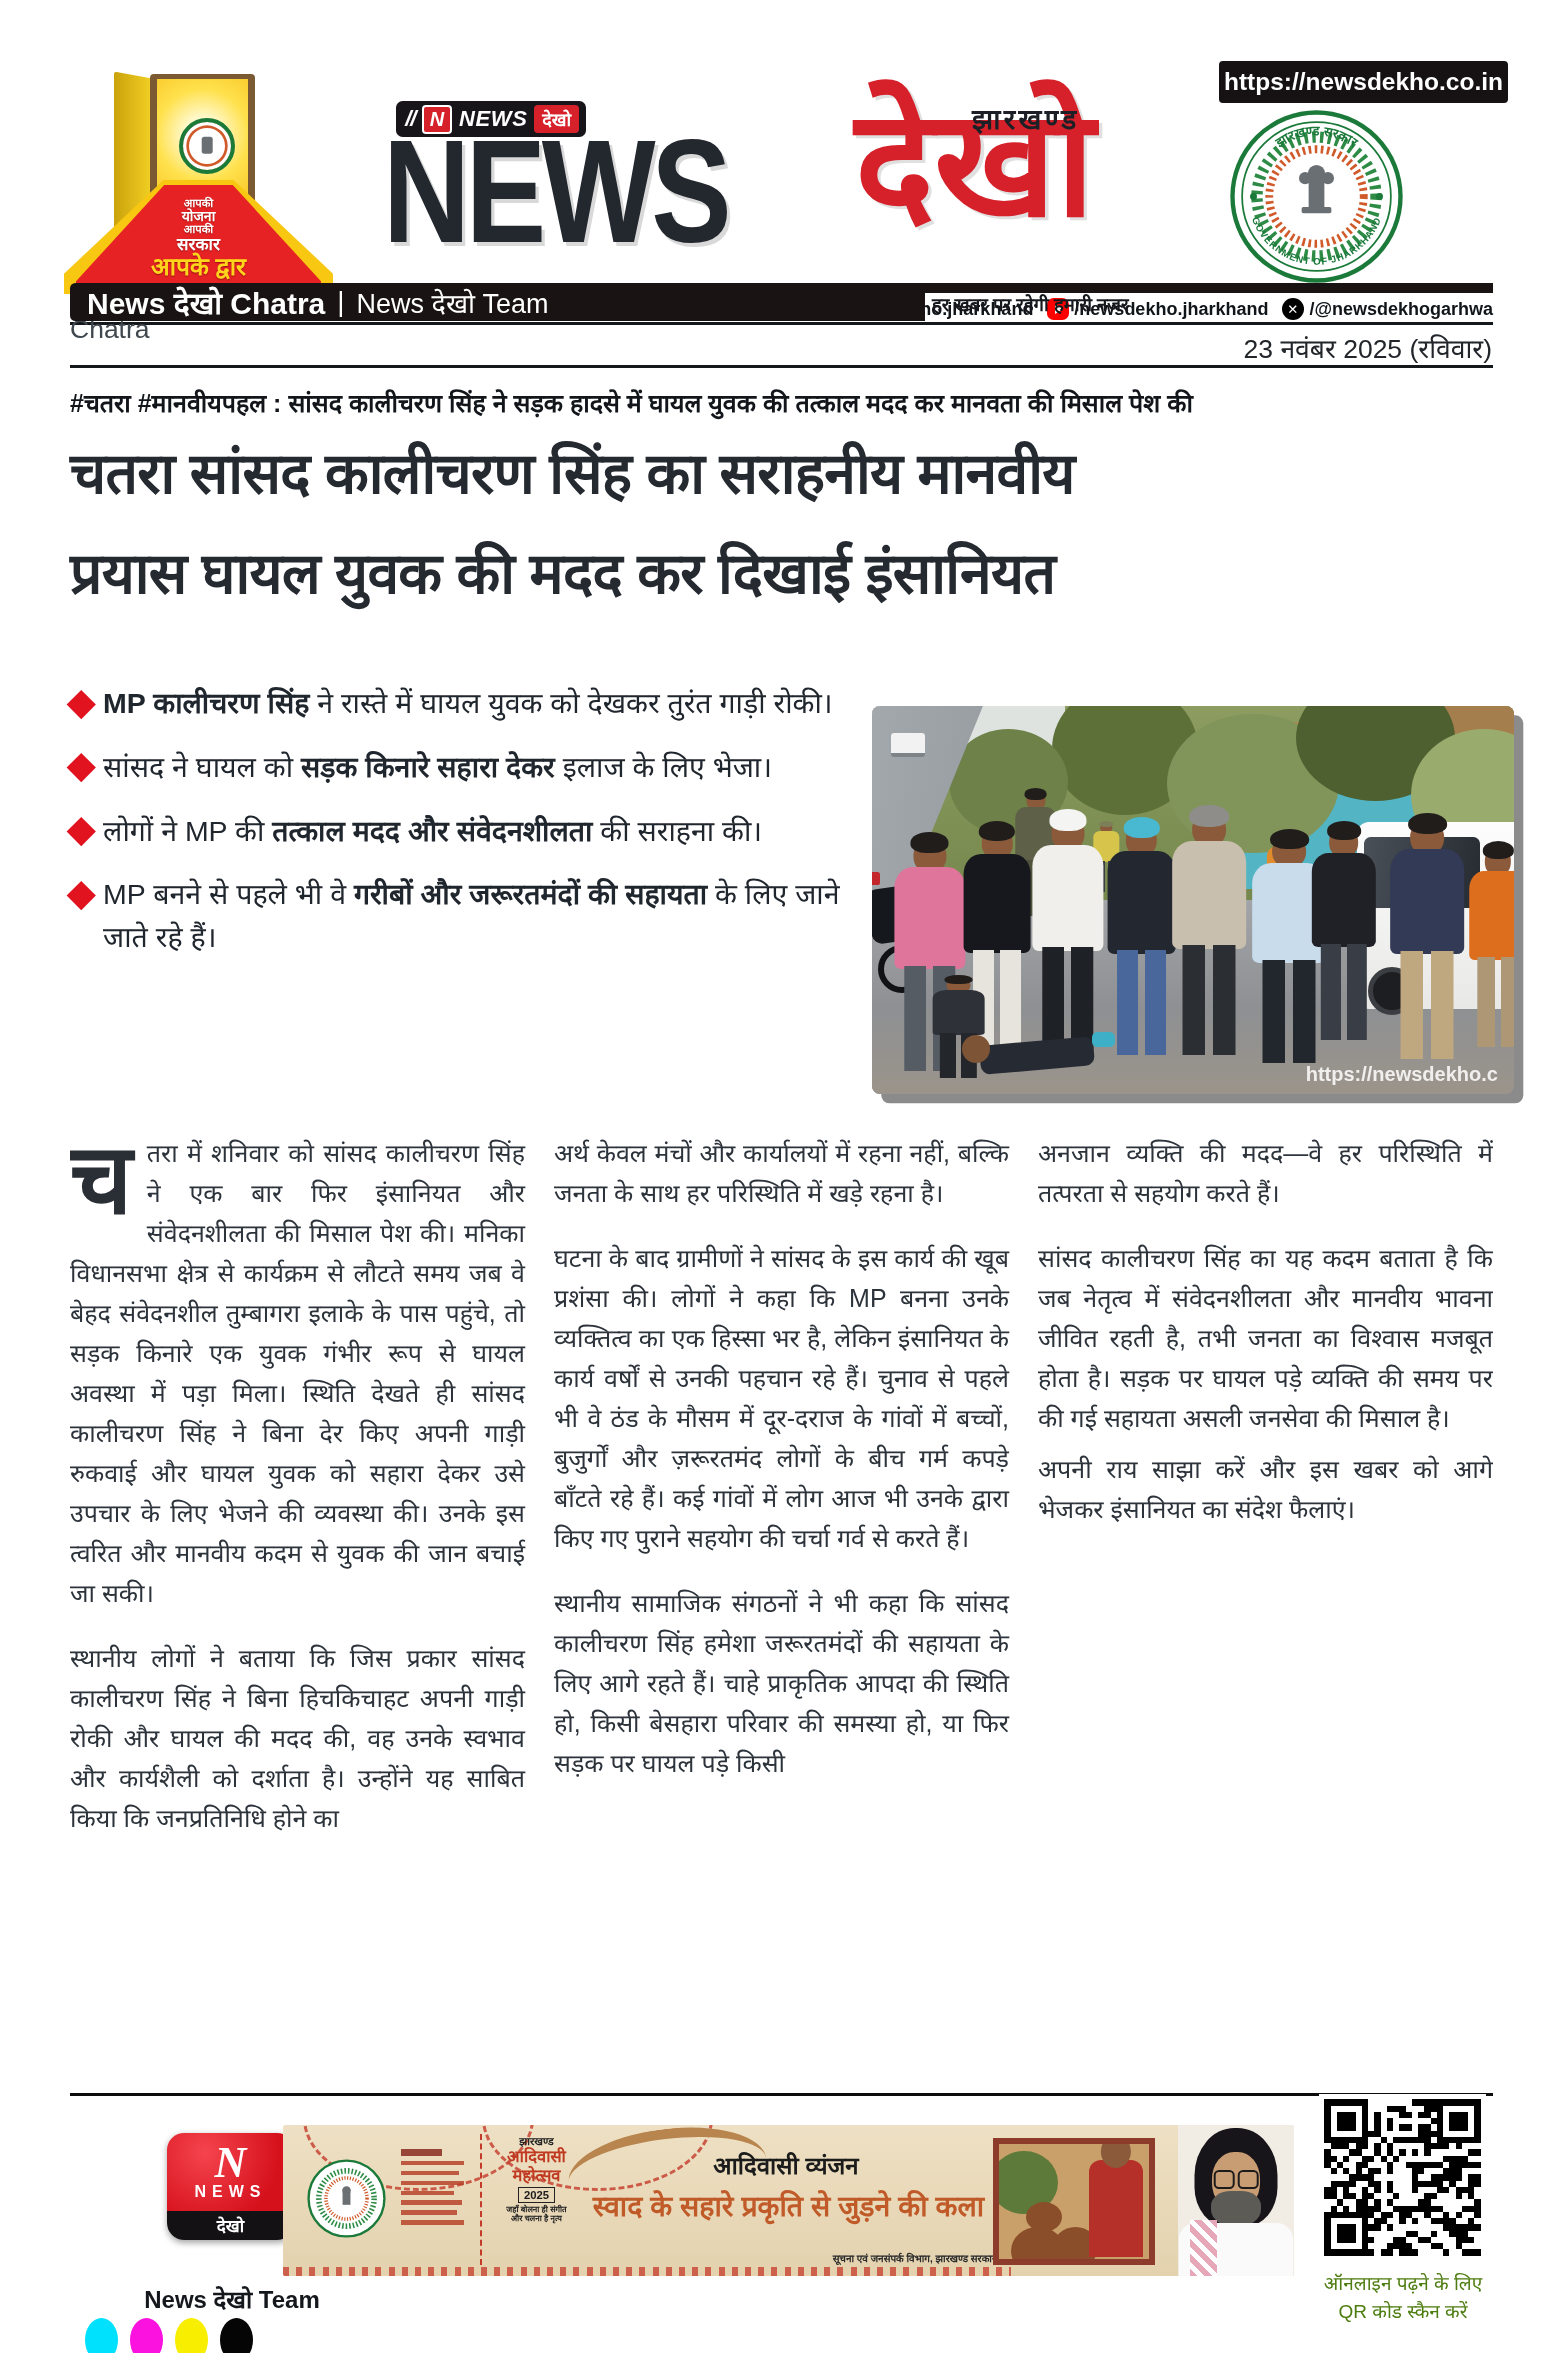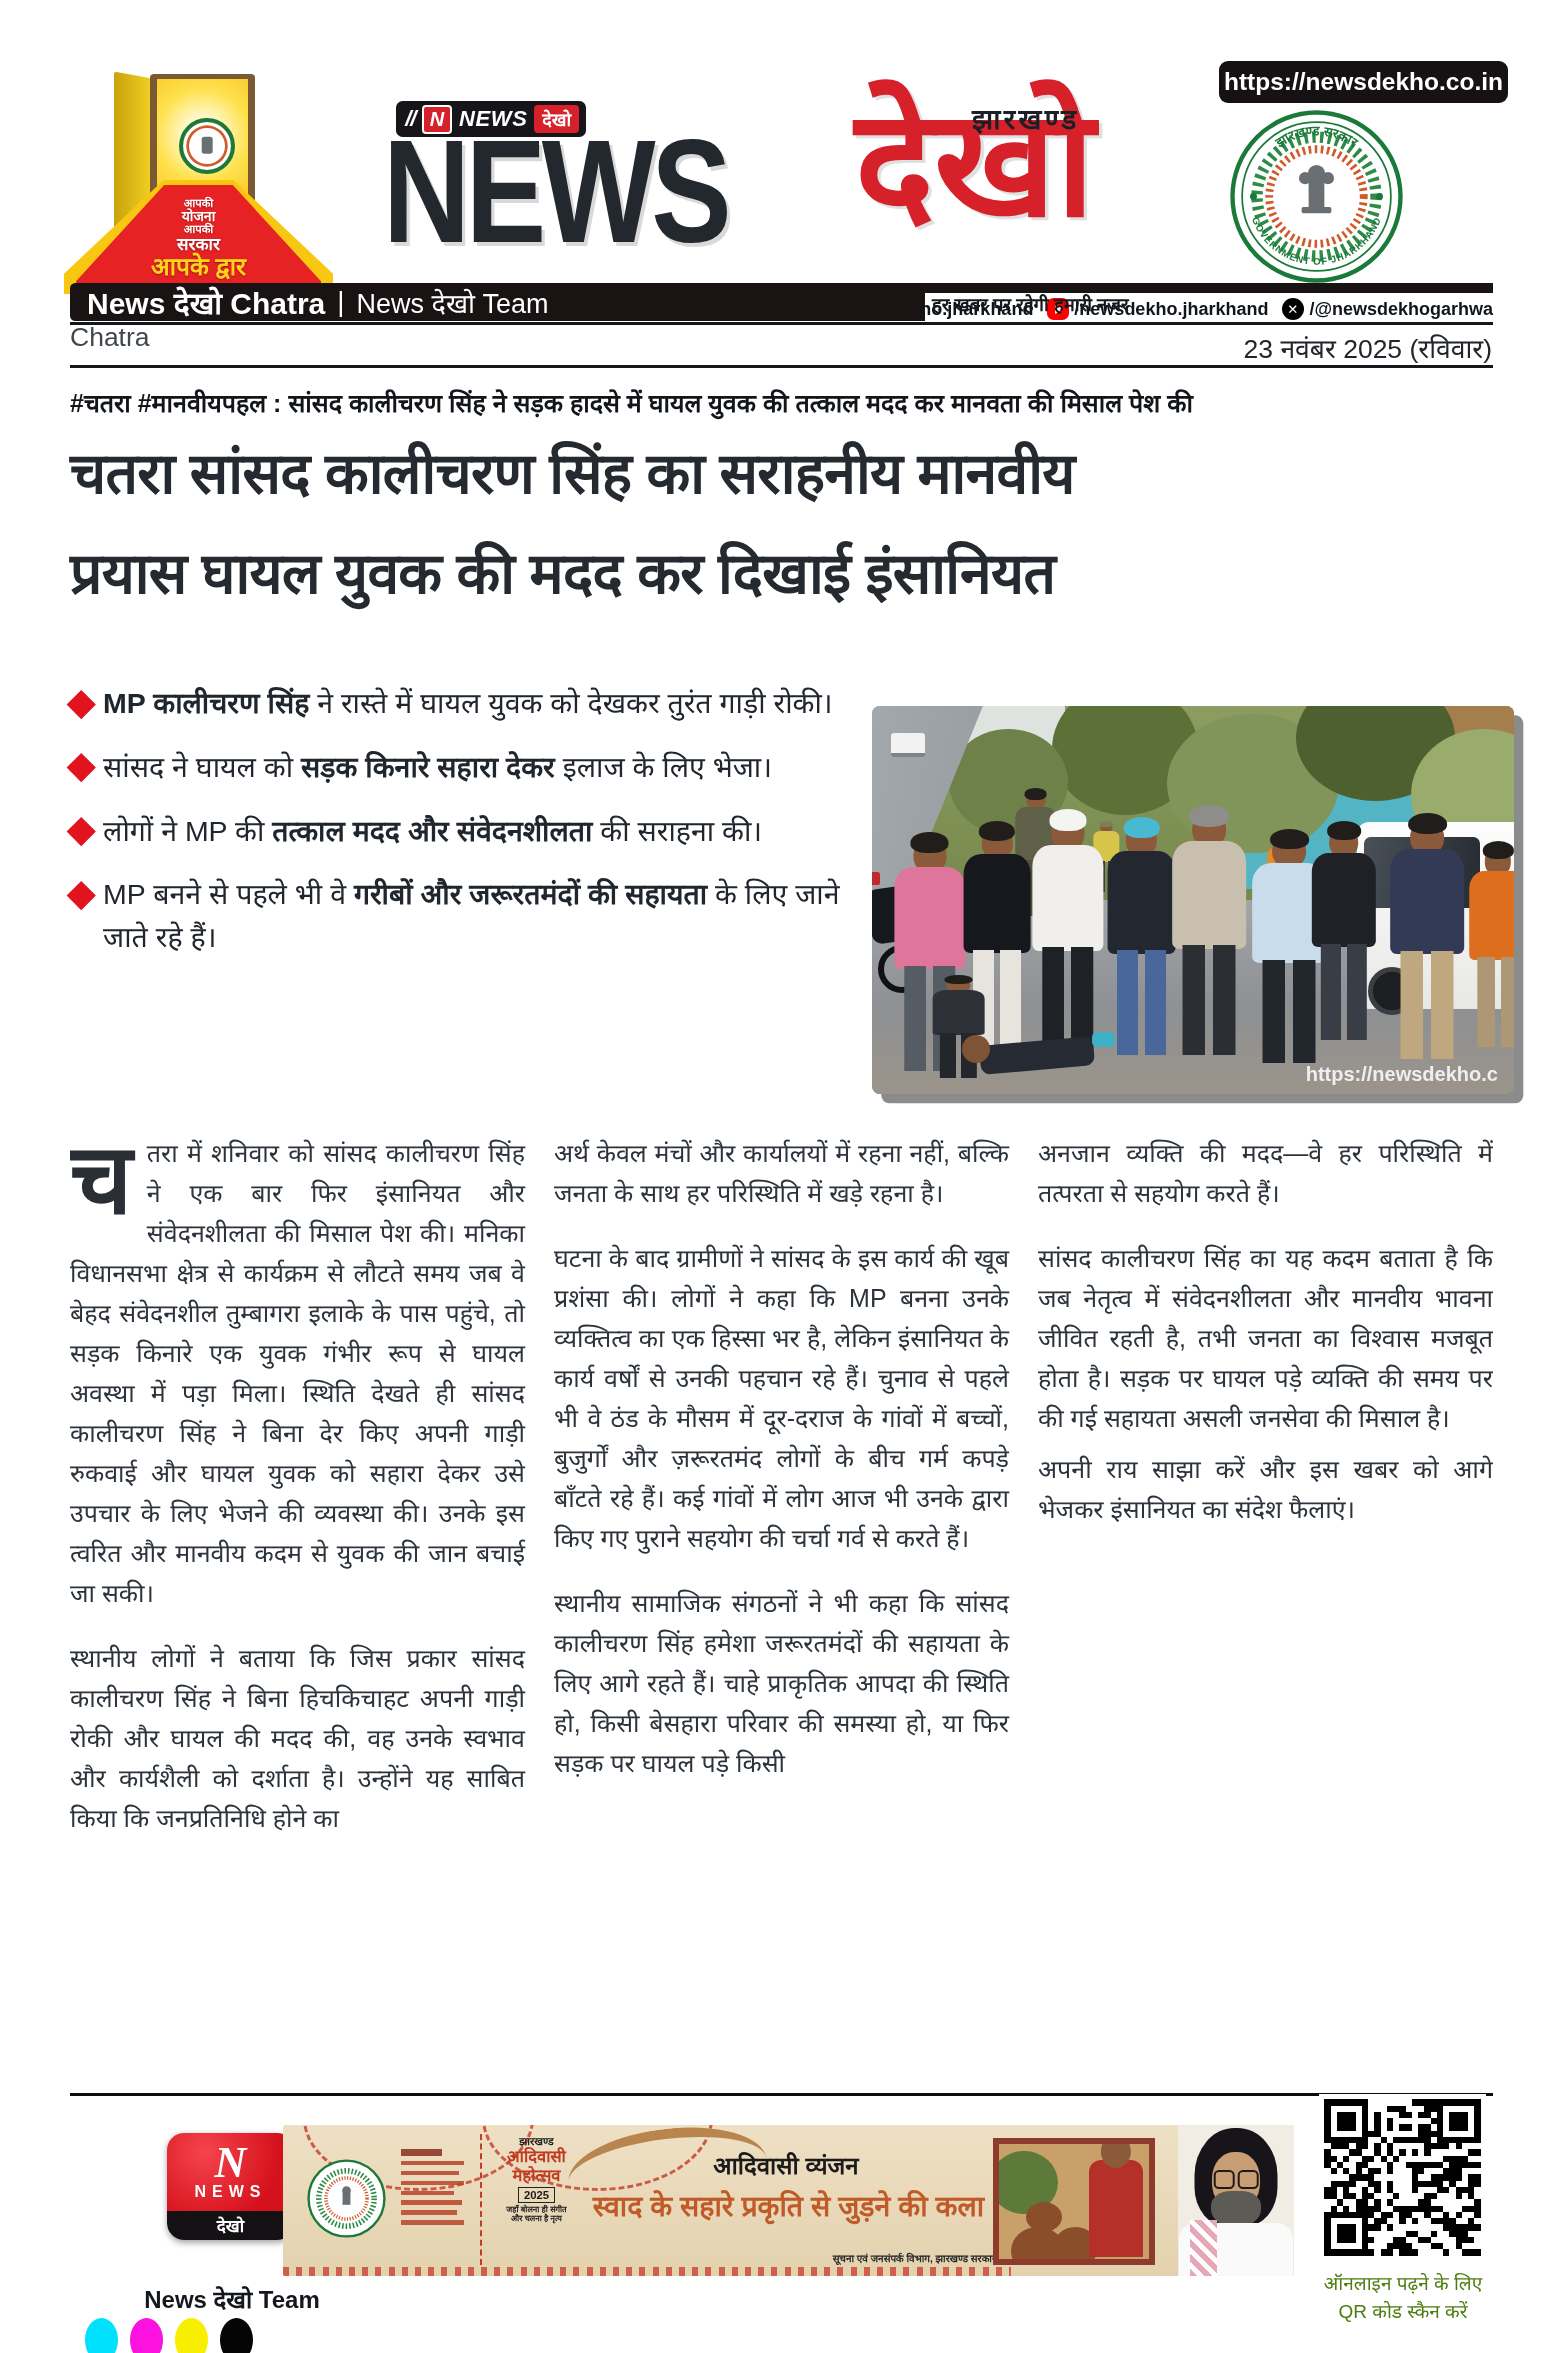--- a/index.html
+++ b/index.html
@@ -1,21 +1,21 @@
 <!DOCTYPE html>
 <html style="font-size:10.6px"><head>
 <meta charset="utf-8">
 <style>
   html,body{margin:0;padding:0;background:#fff}
   .page{position:relative;width:1562px;height:2354px;background:#fff;overflow:hidden;
         font-family:"Liberation Sans","DejaVu Sans",sans-serif;color:#22262c}
 
   
   .url-badge{position:absolute;left:1219px;top:61px;width:289px;height:42px;background:#161213;
-    border-radius:9px;color:#fff;font-weight:bold;font-size:24.5px;display:flex;align-items:center;justify-content:center}
+    border-radius:4px;color:#fff;font-weight:bold;font-size:24.5px;display:flex;align-items:center;justify-content:center}
 
   
   .standee{position:absolute;left:76px;top:74px;width:245px;height:218px;z-index:1}
   .door-frame{position:absolute;left:74px;top:0;width:105px;height:158px;background:#7b5a33;border-radius:4px}
   .door-inner{position:absolute;left:81px;top:5.3px;width:91px;height:147px;
     background:radial-gradient(circle at 50% 38%,#fff8c9 0 18%,#ffe14d 45%,#f4b70e 100%)}
   .door-panel{position:absolute;left:38px;top:1.3px;width:38px;height:159px;background:linear-gradient(90deg,#caa20c,#f2d024);
     transform:skewY(10deg);border-radius:2.6px}
   .mini-seal{position:absolute;left:103px;top:44px;width:48px;height:48px;border-radius:50%;
     background:#fff;border:4.6px solid #1c7a38;box-shadow:inset 0 0 0 3.3px #fff, inset 0 0 0 6px #d05a2a}
@@ -65,21 +65,21 @@
     color:#fff;font-weight:bold;font-size:14.6px;flex:none}
   .ic-ig{border-radius:6.6px;background:linear-gradient(45deg,#f9ce34,#ee2a7b 55%,#6228d7);position:relative}
   .ic-ig::after{content:"";width:9.3px;height:9.3px;border:2px solid #fff;border-radius:50%}
   .ic-fb{background:#1877f2;font-family:"Liberation Serif",serif}
   .ic-yt{border-radius:6.6px;background:#f00}
   .ic-yt::after{content:"";border-left:8px solid #fff;border-top:5.3px solid transparent;border-bottom:5.3px solid transparent;margin-left:2px}
   .ic-x{background:#000;font-size:13.2px}
   .hr{position:absolute;left:70px;width:1423px;background:#15181b}
   .hrA{top:322px;height:2.6px}
   .hrB{top:365px;height:2.6px}
-  .meta-loc{position:absolute;left:70px;top:322px;font-size:26.5px;color:#41474e}
+  .meta-loc{position:absolute;left:70px;top:314px;font-size:26.5px;color:#41474e}
   .meta-date{position:absolute;right:70px;top:330px;font-size:26.5px;color:#22262b;text-align:right}
 
   
   .kicker{position:absolute;left:70px;top:385px;width:1430px;font-size:25px;font-weight:bold;color:#12161b;white-space:nowrap}
   .headline{position:absolute;left:70px;top:424px;width:1430px;font-size:57px;font-weight:900;
     color:#252a31;line-height:1.75;letter-spacing:-0.7px}
 
   
   .bullets{position:absolute;left:70px;top:682px;width:791px;margin:0;padding:0;list-style:none}
   .bullets li{display:flex;gap:10.6px;margin-bottom:21px;font-size:28.5px;line-height:1.5;color:#20262d}

